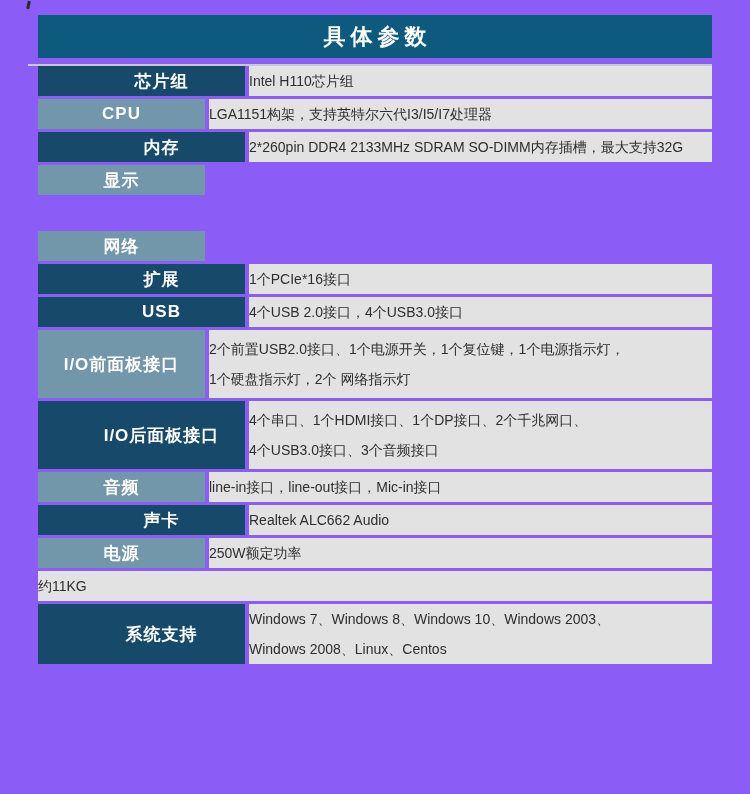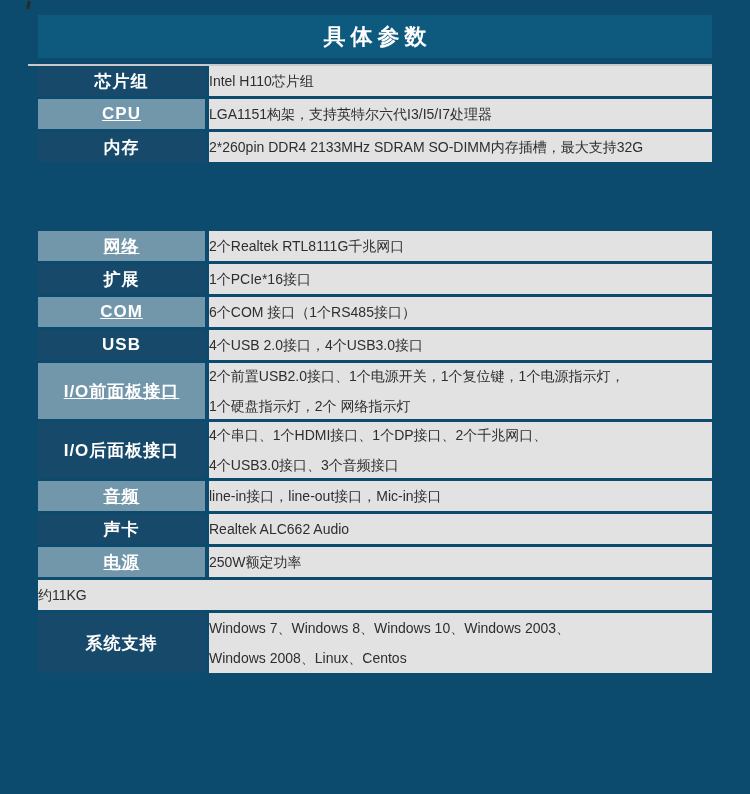--- a/index.html
+++ b/index.html
@@ -8,50 +8,50 @@
     --row-light:#7296aa;
     --value-bg:#e2e2e2;
     --label-text:#ffffff;
     --value-text:#2e2e2e;
   }
   html,body{margin:0;padding:0;background:#ffffff;}
   body{
     width:750px;height:794px;overflow:hidden;
     font-family:"Liberation Sans","DejaVu Sans",sans-serif;
   }
-  .sheet{position:relative;width:750px;height:794px;background:#0c4a6e;}
+  .sheet{position:relative;width:750px;height:794px;background:#8b5cf6;}
   .corner-mark{
     position:absolute;left:27px;top:1px;width:3px;height:8px;
     background:#2a2a2a;transform:rotate(12deg);
   }
   .title-bar{
     position:absolute;left:38px;top:15px;width:674px;height:43px;
     background:var(--header-bg);color:#ffffff;
     display:flex;align-items:center;justify-content:center;
     font-size:22px;font-weight:bold;letter-spacing:5px;text-indent:5px;
   }
   .top-rule{
     position:absolute;left:28px;top:64px;width:684px;height:2px;
     background:#c9c9c9;
   }
   .spec-table{
     position:absolute;left:38px;top:66px;width:674px;
   }
   .row{display:flex;margin-bottom:3px;}
   .row.h1{height:30px;}
-  .row.h2{height:56px;}
+  .row.h2{height:68px;}
   .row.h2.last{height:60px;}
   .label-cell{
     width:167px;flex:0 0 167px;margin-right:4px;
     display:flex;align-items:center;justify-content:center;
     color:var(--label-text);font-size:17px;font-weight:bold;
     letter-spacing:1px;white-space:nowrap;
   }
-  .row.dark .label-cell{background:var(--row-dark);}
-  .row.light .label-cell{background:var(--row-light);text-decoration:underline;}
+  .row.dark .label-cell{background:var(--row-dark);padding-left:40px;}
+  .row.light .label-cell{background:var(--row-light);}
   .value-cell{
     flex:1;background:var(--value-bg);
     display:flex;flex-direction:column;justify-content:center;
     box-sizing:border-box;
     color:var(--value-text);font-size:14px;
   }
   .value-line{line-height:30px;white-space:nowrap;}
 </style>
 </head>
 <body>
@@ -73,39 +73,31 @@
           <div class="value-line">LGA1151构架，支持英特尔六代I3/I5/I7处理器</div>
         </div>
   </div>
       <div class="row dark h1">
     <div class="label-cell">内存</div>
     <div class="value-cell">
           <div class="value-line">2*260pin DDR4 2133MHz SDRAM SO-DIMM内存插槽，最大支持32G</div>
         </div>
   </div>
       <div class="row light h1">
+    <div class="label-cell">显示</div>
   </div>
       <div class="row dark h1">
   </div>
       <div class="row light h1">
     <div class="label-cell">网络</div>
-    <div class="value-cell">
-          <div class="value-line">2个Realtek RTL8111G千兆网口</div>
-        </div>
   </div>
       <div class="row dark h1">
     <div class="label-cell">扩展</div>
     <div class="value-cell">
           <div class="value-line">1个PCIe*16接口</div>
-        </div>
-  </div>
-      <div class="row light h1">
-    <div class="label-cell">COM</div>
-    <div class="value-cell">
-          <div class="value-line">6个COM 接口（1个RS485接口）</div>
         </div>
   </div>
       <div class="row dark h1">
     <div class="label-cell">USB</div>
     <div class="value-cell">
           <div class="value-line">4个USB 2.0接口，4个USB3.0接口</div>
         </div>
   </div>
       <div class="row light h2">
     <div class="label-cell">I/O前面板接口</div>

